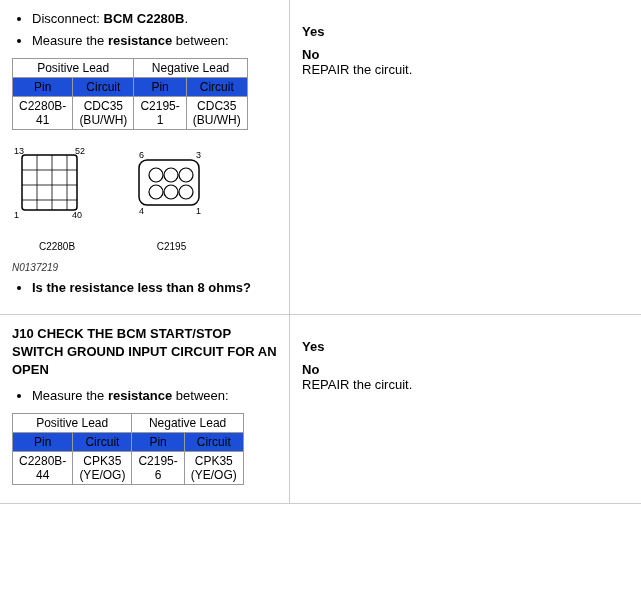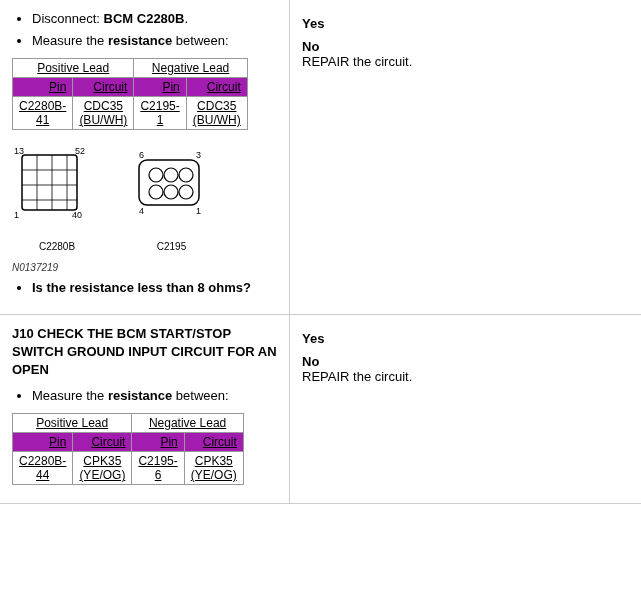--- a/index.html
+++ b/index.html
@@ -20,21 +20,21 @@
       display: flex;
       border-bottom: 1px solid #ccc;
     }
     .left-col {
       width: 290px;
       padding: 10px 12px;
       border-right: 1px solid #ccc;
     }
     .right-col {
       width: 351px;
-      padding: 16px 12px;
+      padding: 24px 12px;
     }
     ul {
       list-style-type: disc;
       padding-left: 20px;
       margin-bottom: 6px;
     }
     li {
       margin-bottom: 4px;
       line-height: 1.4;
     }
@@ -52,26 +52,24 @@
     }
     table.leads-table {
       border-collapse: collapse;
       margin: 8px 0;
       font-size: 12px;
     }
     table.leads-table td, table.leads-table th {
       border: 1px solid #999;
       padding: 2px 6px;
       text-align: center;
-      text-decoration: underline;
     }
     table.leads-table .header-row td {
-      background: #a21caf;
+      background: #1d4ed8;
       font-weight: normal;
-      text-align: right;
     }
     .colspan-header {
       font-weight: normal;
     }
     .diagram-area {
       margin: 10px 0;
       display: flex;
       align-items: flex-end;
       gap: 32px;
     }

